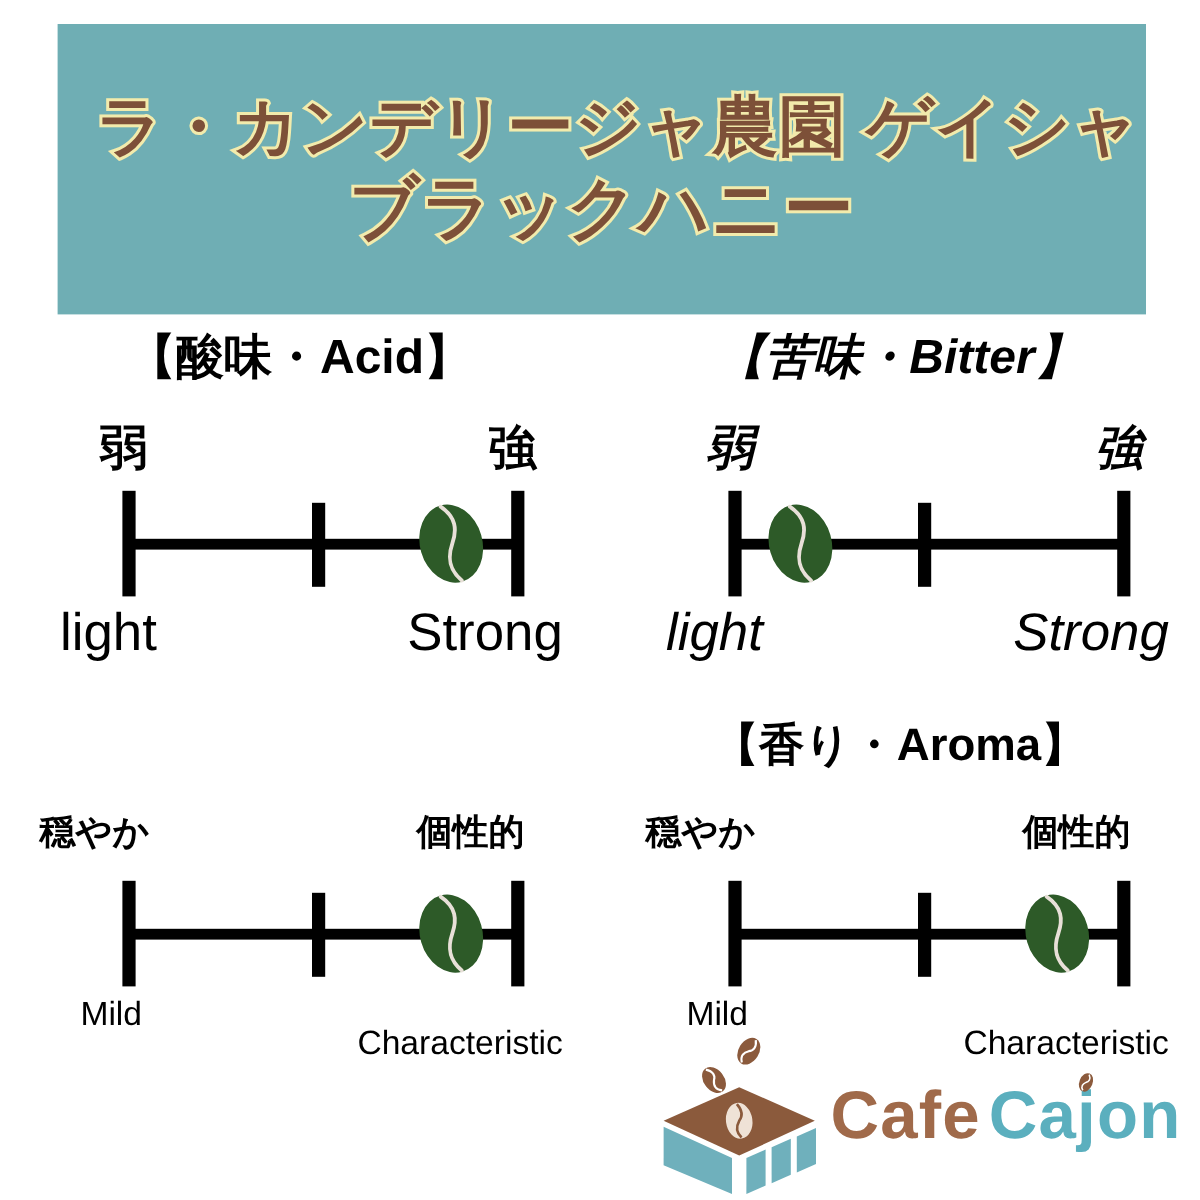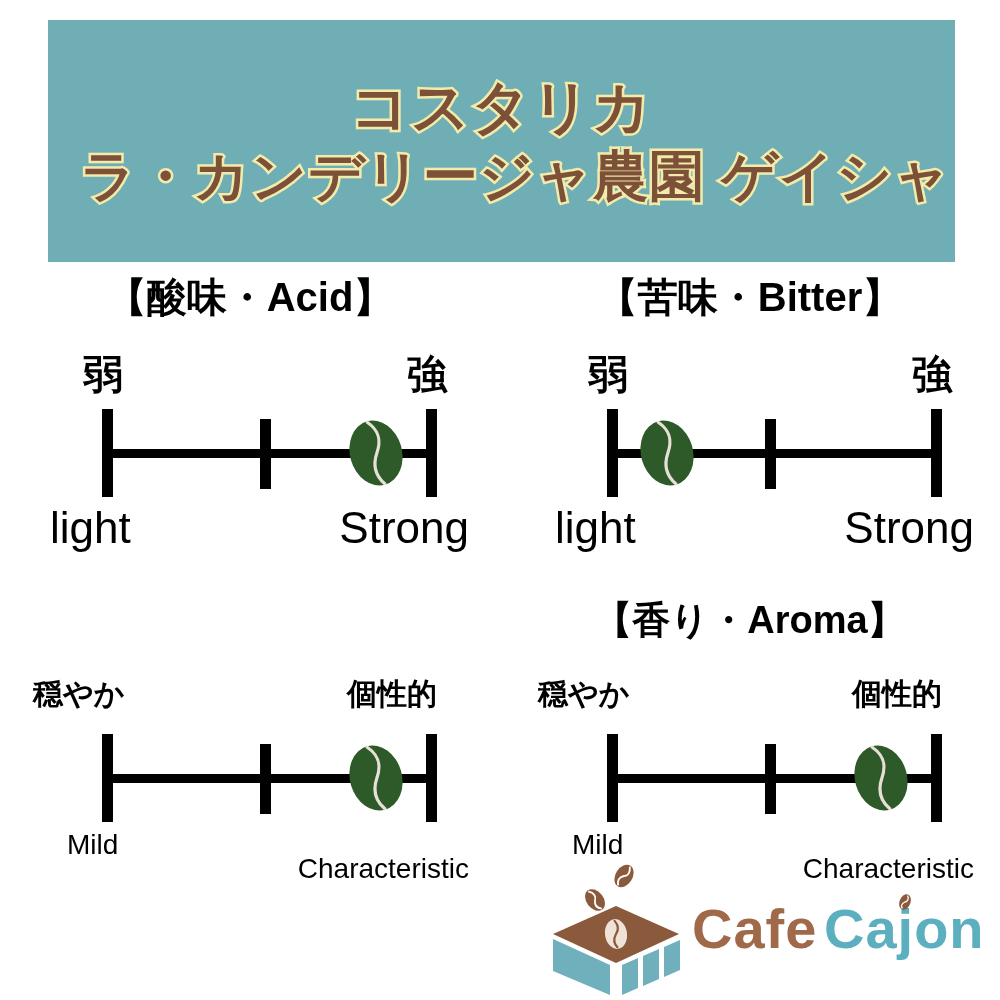--- a/index.html
+++ b/index.html
@@ -49,21 +49,21 @@
     left: 0;
     top: 262px;
     width: 1000px;
   }
   .scale-block {
     position: absolute;
     width: 500px;
     height: 330px;
   }
   .blk-acid   { left: 0px;   top: 0px; padding-left: 16px;   }
-  .blk-bitter { left: 500px; top: 0px;   }
+  .blk-bitter { left: 500px; top: 0px; font-style: italic;   }
   .blk-flavor { left: 0px;   top: 325px; }
   .blk-aroma  { left: 500px; top: 325px; }
 
   .scale-title {
     position: absolute;
     top: 8px;
     left: 0;
     width: 500px;
     text-align: center;
     font-size: 40px;
@@ -162,22 +162,22 @@
     top: 28px;
     width: 310px;
     height: 86px;
   }
   .logo-mark svg, .logo-word svg { display: block; width: 100%; height: 100%; }
 </style>
 </head>
 <body>
 
 <div class="banner">
-  <div class="banner-line l1">コスタリカ</div>
   <div class="banner-line l2">ラ・カンデリージャ農園 ゲイシャ</div>
+  <div class="banner-line l3">ブラックハニー</div>
 </div>
 
 <div class="grid">
 
   <div class="scale-block blk-acid">
     <div class="scale-title">【酸味・Acid】</div>
     <div class="axis-area">
       <div class="cap-top left">弱</div>
       <div class="cap-top right">強</div>
       <div class="axis-line"></div>

